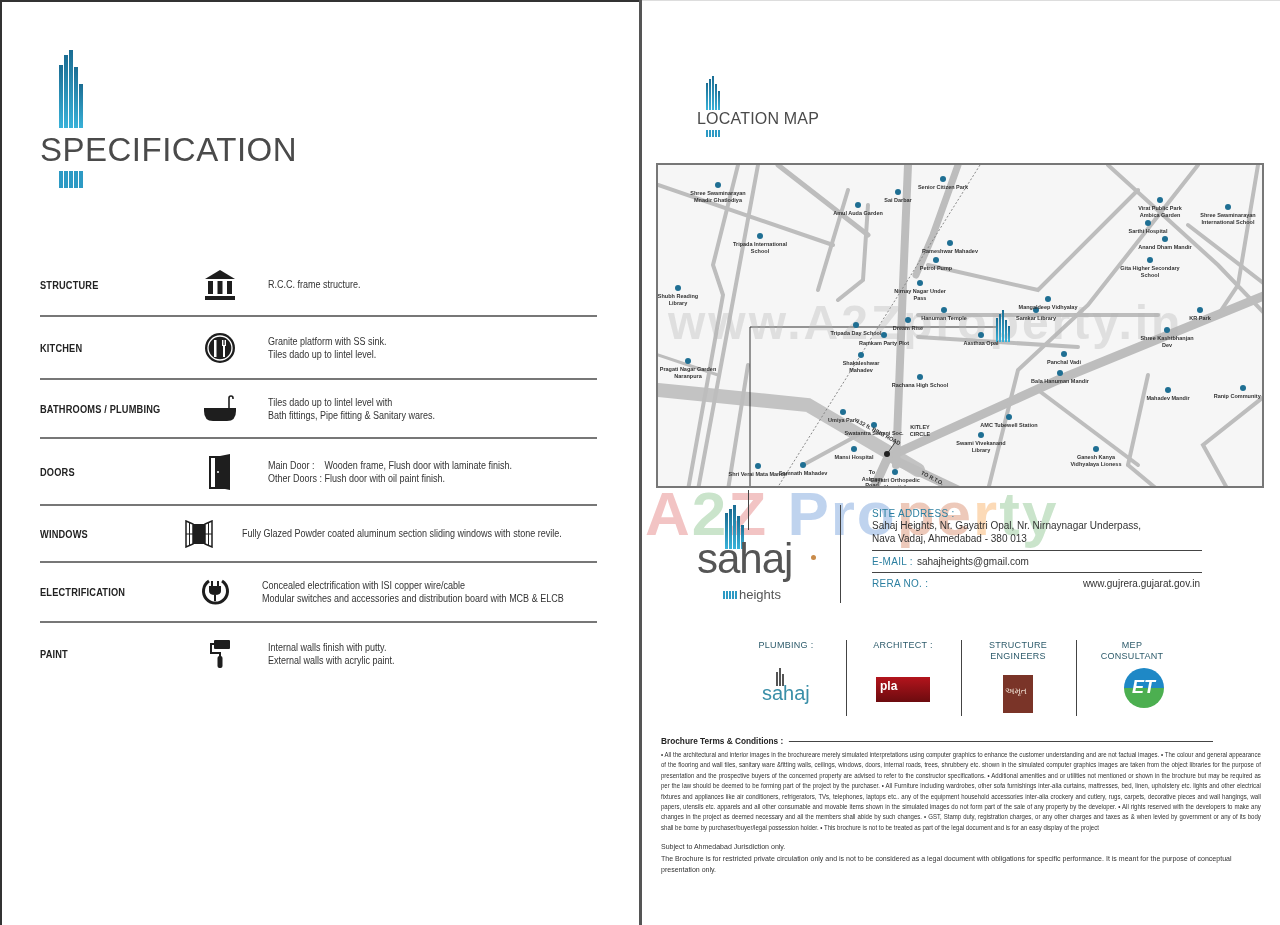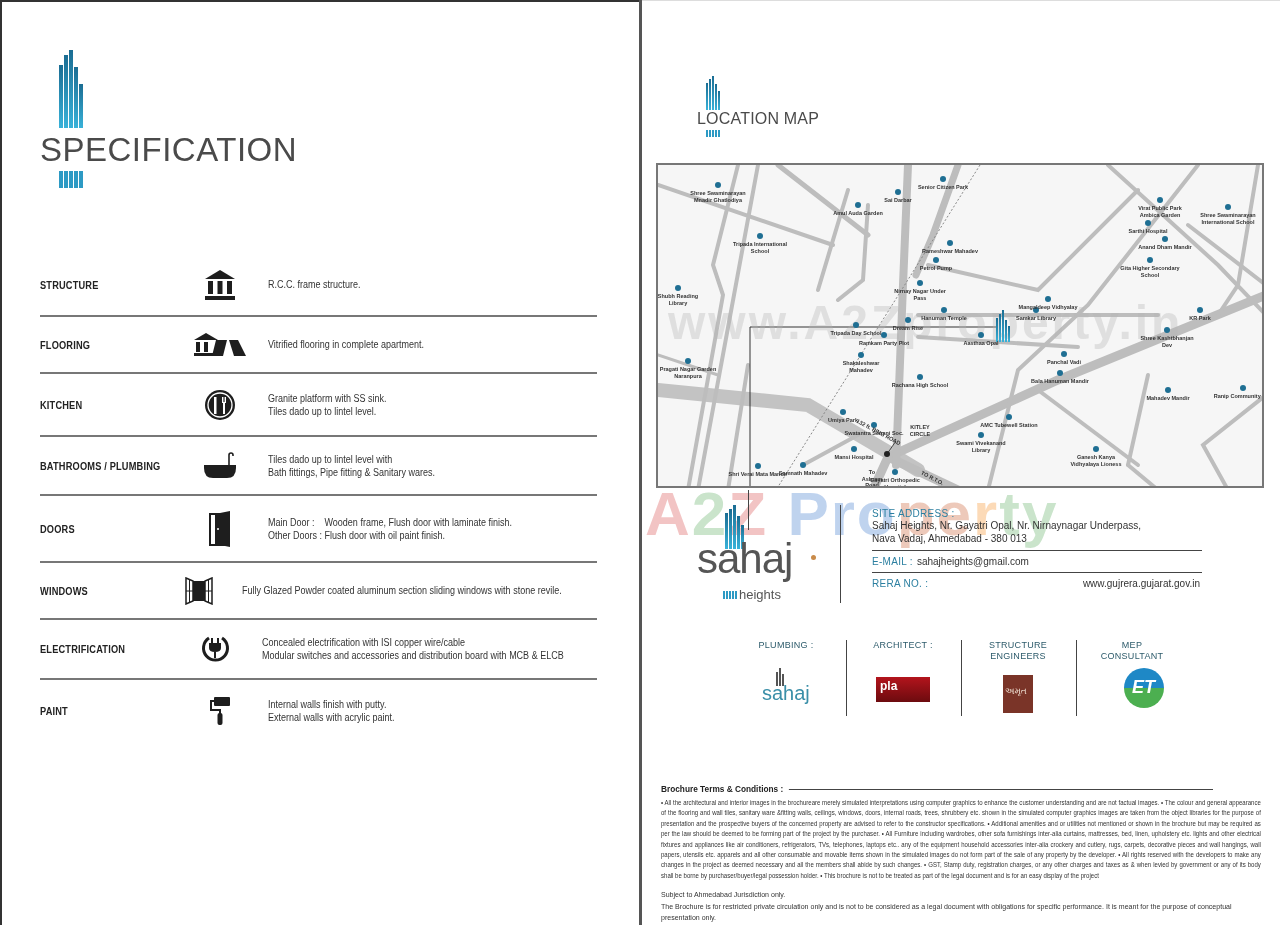--- a/index.html
+++ b/index.html
@@ -45,21 +45,21 @@
   .addr-rule { border-top: 1px solid #444; margin: 5px 0; }
   .addr-row { display: flex; align-items: center; font-size: 10px; color: #333; }
   .addr-row .addr-label { margin-right: 4px; }
   .rera-row { display: flex; justify-content: space-between; align-items: center; }
 
   .credits { position: absolute; left: 740px; top: 640px; width: 440px; height: 80px; }
   .credit { position: absolute; top: 0; width: 100px; text-align: center; }
   .credit-label { font-size: 9px; color: #2d5b6b; letter-spacing: 0.3px; line-height: 11px; }
   .credit-logo { position: absolute; left: 50%; transform: translateX(-50%); }
 
-  .terms { position: absolute; left: 661px; top: 784px; width: 600px; }
+  .terms { position: absolute; left: 661px; top: 736px; width: 600px; }
   .terms-head { display: flex; align-items: center; font-size: 9px; font-weight: bold; color: #222; transform: scaleX(0.92); transform-origin: left; }
   .terms-head .rule { flex: 1; border-top: 1px solid #444; margin-left: 6px; }
   .terms-body { font-size: 6.5px; line-height: 10.4px; color: #333; margin-top: 4px; text-align: justify; transform: scaleX(0.93); transform-origin: left; width: 645px; }
   .terms-foot { font-size: 8px; line-height: 11.3px; color: #333; margin-top: 8px; transform: scaleX(0.88); transform-origin: left; width: 680px; }
 
   .a2z { position: absolute; left: 645px; top: 478px; font-size: 62px; font-weight: bold; letter-spacing: 2px; opacity: 0.28; pointer-events: none; font-family: "Liberation Sans", sans-serif; }
   .a2z .r { color: #d32f2f; } .a2z .g { color: #43a047; } .a2z .b { color: #1e63c6; } .a2z .y { color: #c2410c; margin-top: 28px; } .a2z .o { color: #f57c00; }
 </style>
 </head>
 <body>
@@ -93,36 +93,20 @@
           <rect x="14.5" y="12" width="5" height="13" fill="#1e1e1e"></rect>
           <rect x="24" y="12" width="5" height="13" fill="#1e1e1e"></rect>
           <rect x="2" y="27" width="30" height="4" fill="#1e1e1e"></rect>
         </svg>
     </div>
     <div class="spec-desc">
         <div>R.C.C. frame structure.</div>
       </div>
   </div>
 
-  <div class="spec-row" style="height:57px">
-    <div class="spec-label">FLOORING</div>
-    <div class="spec-icon">
-      <svg width="52" height="24" viewBox="0 0 52 24">
-          <polygon points="12,0 0,7 24,7" fill="#1e1e1e"></polygon>
-          <rect x="2" y="9" width="4" height="10" fill="#1e1e1e"></rect>
-          <rect x="10" y="9" width="4" height="10" fill="#1e1e1e"></rect>
-          <rect x="0" y="20" width="22" height="3" fill="#1e1e1e"></rect>
-          <polygon points="22,7 33,7 29,23 18,23" fill="#1e1e1e"></polygon>
-          <polygon points="35,7 44,7 52,23 40,23" fill="#1e1e1e"></polygon>
-        </svg>
-    </div>
-    <div class="spec-desc">
-        <div>Vitrified flooring in complete apartment.</div>
-      </div>
-  </div>
 
   <div class="spec-row" style="height:63px">
     <div class="spec-label">KITCHEN</div>
     <div class="spec-icon">
       <svg width="32" height="32" viewBox="0 0 32 32">
           <circle cx="16" cy="16" r="15" fill="#1e1e1e"></circle>
           <circle cx="16" cy="16" r="12" fill="none" stroke="#fff" stroke-width="1.3"></circle>
           <rect x="10" y="8" width="2.5" height="17" fill="#fff"></rect>
           <path d="M18 8 v6 h1 v11 h2 v-11 h1 v-6 h-1 v5 h-0.6 v-5 h-0.8 v5 h-0.6 v-5 z" fill="#fff"></path>
         </svg>

